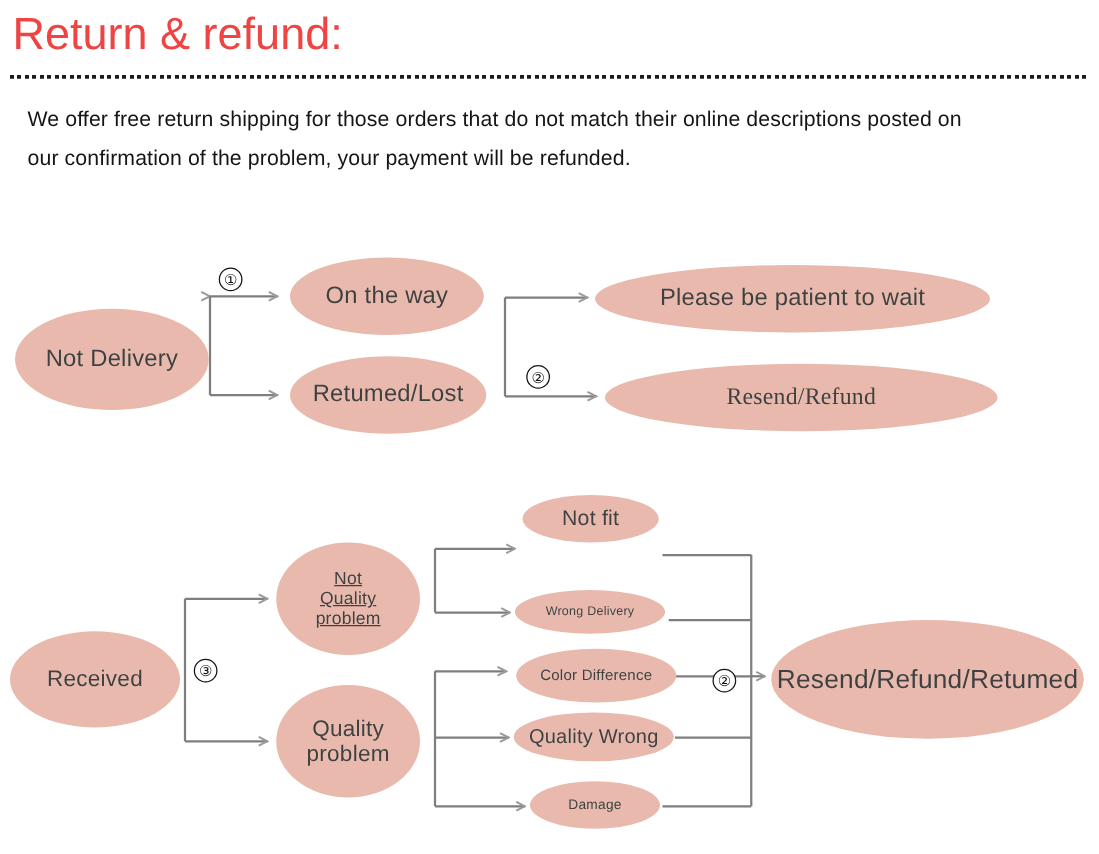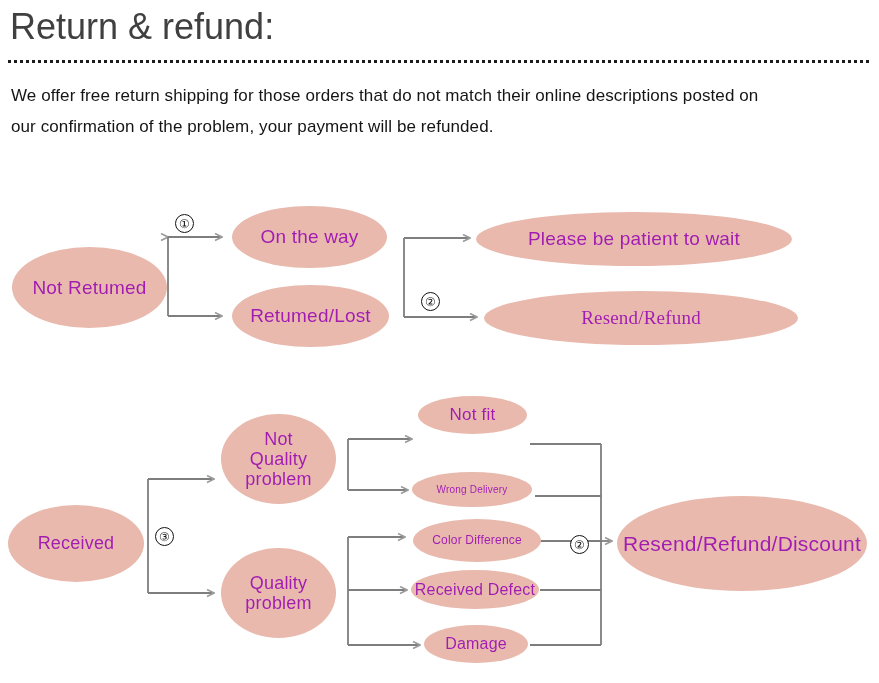--- a/index.html
+++ b/index.html
@@ -23,21 +23,21 @@
     background: #ffffff;
   }
 
   
   .title {
     position: absolute;
     left: 10px;
     top: 6px;
     font-size: 36px;
     line-height: 42px;
-    color: #404040;
+    color: #ef4444;
     font-family: "Liberation Sans", sans-serif;
     font-weight: 400;
     letter-spacing: 0px;
     white-space: nowrap;
   }
   .rule {
     position: absolute;
     left: 8px;
     top: 60px;
     width: 862px;
@@ -53,39 +53,39 @@
     position: absolute;
     left: 11px;
     top: 80px;
     width: 856px;
     font-size: 17px;
     line-height: 31px;
     color: #151515;
     font-family: "Liberation Sans", sans-serif;
     letter-spacing: 0.1px;
   }
-  .para .ln { display: block; white-space: nowrap; }
+  .para .ln { display: block; white-space: nowrap; margin-left: 11px; }
 
   
   .diagram {
     position: absolute;
     left: 0;
     top: 0;
     width: 879px;
     height: 683px;
     pointer-events: none;
   }
   .diagram svg { display: block; }
 
   
   .node {
     position: absolute;
     border-radius: 50%;
     background: #e8b9ac;
-    color: #a21caf;
+    color: #404040;
     display: flex;
     align-items: center;
     justify-content: center;
     text-align: center;
     font-family: "Liberation Sans", sans-serif;
     font-weight: 400;
     box-sizing: border-box;
     line-height: 1.12;
     letter-spacing: 0.2px;
     text-shadow: 0 0 1px rgba(255,255,255,0.25);
@@ -93,28 +93,28 @@
 
   
   .n-not-received { left: 12px;  top: 247px; width: 155px; height: 81px;  font-size: 19px; }
   .n-on-the-way   { left: 232px; top: 206px; width: 155px; height: 62px;  font-size: 19px; }
   .n-returned     { left: 232px; top: 285px; width: 157px; height: 62px;  font-size: 19px; }
   .n-patient      { left: 476px; top: 212px; width: 316px; height: 54px;  font-size: 19px; }
   .n-resend-ref   { left: 484px; top: 291px; width: 314px; height: 54px;  font-size: 19px; font-family: Liberation Serif, serif; }
 
   
   .n-received     { left: 8px;   top: 505px; width: 136px; height: 77px;  font-size: 18px; }
-  .n-not-quality  { left: 221px; top: 414px; width: 115px; height: 90px;  font-size: 18px; }
+  .n-not-quality  { left: 221px; top: 434px; width: 115px; height: 90px;  font-size: 14px; text-decoration: underline; }
   .n-quality      { left: 221px; top: 548px; width: 115px; height: 90px;  font-size: 18px; }
 
   .n-not-fit      { left: 418px; top: 396px; width: 109px; height: 38px; font-size: 17px; }
   .n-wrong-del    { left: 412px; top: 472px; width: 120px; height: 35px; font-size: 10px; }
   .n-color-diff   { left: 413px; top: 519px; width: 128px; height: 43px; font-size: 12px; }
   .n-qual-defect  { left: 411px; top: 570px; width: 128px; height: 39px; font-size: 16px; }
-  .n-damage       { left: 424px; top: 625px; width: 104px; height: 38px; font-size: 16px; }
+  .n-damage       { left: 424px; top: 625px; width: 104px; height: 38px; font-size: 11px; }
 
   .n-resend-disc  { left: 617px; top: 496px; width: 250px; height: 95px; font-size: 21px; }
 
   
   .step {
     position: absolute;
     width: 19px;
     height: 19px;
     border: 1.6px solid #131313;
     border-radius: 50%;
@@ -206,21 +206,21 @@
         <path d="M540,590 L601,590"></path>
         <path d="M530,645 L601,645"></path>
         <path d="M601,444 L601,645"></path>
       </g>
       <g fill="none" stroke="#7e7e7e" stroke-width="1.8" marker-end="url(#ah)">
         <path d="M601,541 L612,541"></path>
       </g>
     </svg>
   </div>
 
-  <div class="node n-not-received">Not Retumed</div>
+  <div class="node n-not-received">Not Delivery</div>
 
   <div class="node n-on-the-way">On the way</div>
 
   <div class="node n-returned">Retumed/Lost</div>
 
   <div class="node n-patient">Please be patient to wait</div>
 
   <div class="node n-resend-ref">Resend/Refund</div>
 
   <div class="step s1">①</div>
@@ -239,21 +239,21 @@
   <div class="node n-quality">
     <span>
       <span>Quality</span><br>
       <span>problem</span>
     </span>
   </div>
 
   <div class="node n-not-fit">Not fit</div>
   <div class="node n-wrong-del">Wrong Delivery</div>
   <div class="node n-color-diff">Color Difference</div>
-  <div class="node n-qual-defect">Received Defect</div>
+  <div class="node n-qual-defect">Quality Wrong</div>
   <div class="node n-damage">Damage</div>
 
-  <div class="node n-resend-disc">Resend/Refund/Discount</div>
+  <div class="node n-resend-disc">Resend/Refund/Retumed</div>
 
   <div class="step s3">③</div>
   <div class="step s2b">②</div>
 
 </div>
 
 </body></html>

